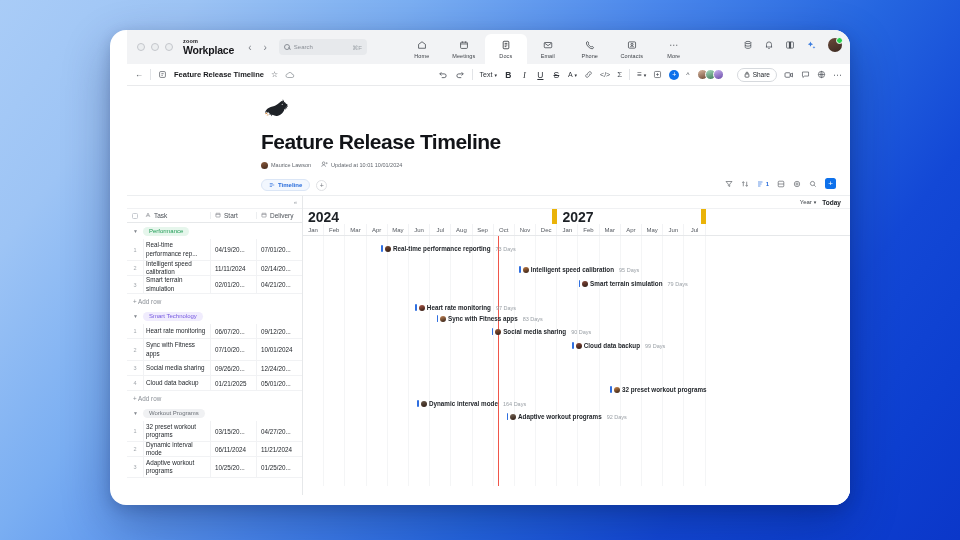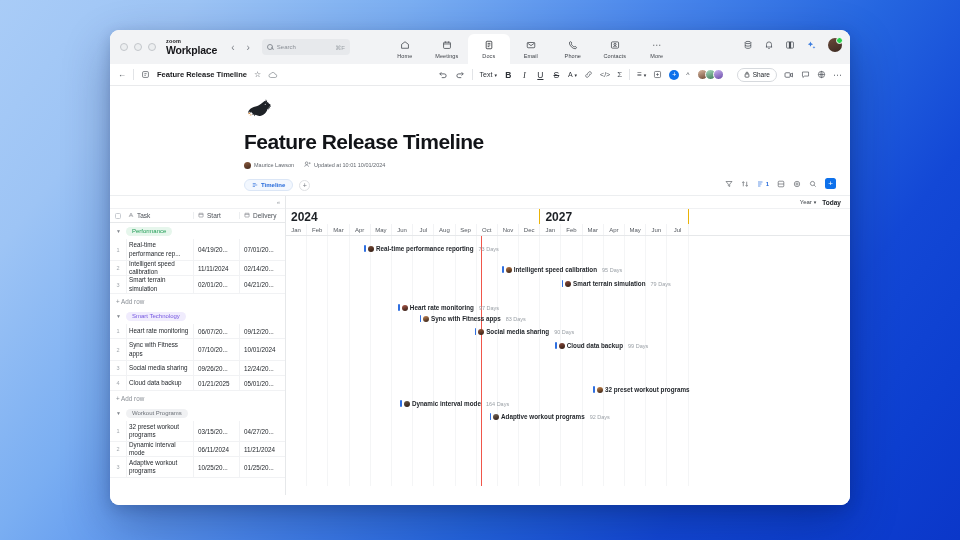--- a/index.html
+++ b/index.html
@@ -6,23 +6,23 @@
   html,body { width:960px; height:540px; overflow:hidden; }
   body {
     font-family:"Liberation Sans", sans-serif;
     background: linear-gradient(128deg, #a9ccf7 0%, #9dc4f5 14%, #7aaef2 30%, #4a87ec 48%, #2566e0 64%, #1348d6 78%, #0d3fd0 90%, #0b37c9 100%);
     -webkit-font-smoothing:antialiased;
   }
 
   
   .window {
     position:absolute; left:110px; top:30px; width:740px; height:475px;
-    background:#ffffff; border-radius:9px; overflow:hidden;
+    background:#ffffff; border-radius:16px; overflow:hidden;
     box-shadow: 0 18px 48px rgba(3,20,70,.32), 0 4px 14px rgba(3,20,70,.18);
-    display:flex; flex-direction:column;
+    display:flex; flex-direction:column;padding-left:17px;
   }
 
   
   .titlebar {
     height:34px; background:#f2f3f5; display:flex; align-items:flex-end;
     padding:0 8px 0 10px; flex:0 0 34px; position:relative;
   }
   .traffic { display:flex; gap:6px; align-items:center; height:34px; }
   .tl { width:8px; height:8px; border-radius:50%; border:1px solid #c3c6cb; background:#eceef0; }
   .brand { margin-left:10px; height:34px; display:flex; flex-direction:column; justify-content:center; line-height:1; }
@@ -118,21 +118,21 @@
   .t-row .c-task { flex:1; font-size:6.3px; color:#23272c; display:flex; align-items:center; padding:2px 4px 2px 2px; line-height:1.35; border-left:1px solid #f1f2f4;}
   .t-row .c-date { width:46px; flex:0 0 46px; font-size:6.3px; color:#23272c; display:flex; align-items:center; padding-left:4px; border-left:1px solid #f1f2f4; }
   .addrow { height:14px; display:flex; align-items:center; padding-left:6px; font-size:6.3px; color:#888d94; gap:3px; }
 
   
   .gchart { flex:1; position:relative; background:#fff; overflow:hidden; }
   .gc-top { height:13px; display:flex; justify-content:flex-end; align-items:center; gap:5px; padding-right:8px; border-bottom:1px solid #f0f1f3;}
   .yearsel { font-size:6px; color:#3b4046; display:flex; align-items:center; gap:2px; }
   .todaybtn { font-size:6.5px; color:#1d2126; font-weight:600; border:1px solid transparent; }
   .gc-years { height:15px; display:flex; position:relative; }
-  .gc-year { font-size:12px; font-weight:700; color:#1d2126; display:flex; align-items:center; padding-left:5px; border-right:1px solid #eab308; }
+  .gc-year { font-size:14px; font-weight:700; color:#1d2126; display:flex; align-items:center; padding-left:5px; border-right:5px solid #eab308; }
   .gc-months { height:12px; display:flex; border-bottom:1px solid #e6e8ea; position:relative; }
   .gc-month { font-size:6px; color:#53585f; display:flex; align-items:center; justify-content:center; border-right:1px solid #f2f3f5; flex:0 0 auto; }
   .gridlines { position:absolute; inset:0; display:flex; pointer-events:none; }
   .gridline { border-right:1px solid #f4f5f6; flex:0 0 auto; height:100%; }
   .plot { position:relative; height:250px; }
   .todayline { position:absolute; top:0; bottom:0; width:1px; background:#f0564a; }
   .bar { position:absolute; display:flex; align-items:center; gap:2px; height:11px; white-space:nowrap; }
   .bar .tick { width:1.5px; height:7px; background:#2f6fe0; border-radius:1px; }
   .bar .bav { width:6px; height:6px; border-radius:50%; }
   .bar .blabel { font-size:6.3px; color:#1d2126; font-weight:600; }

